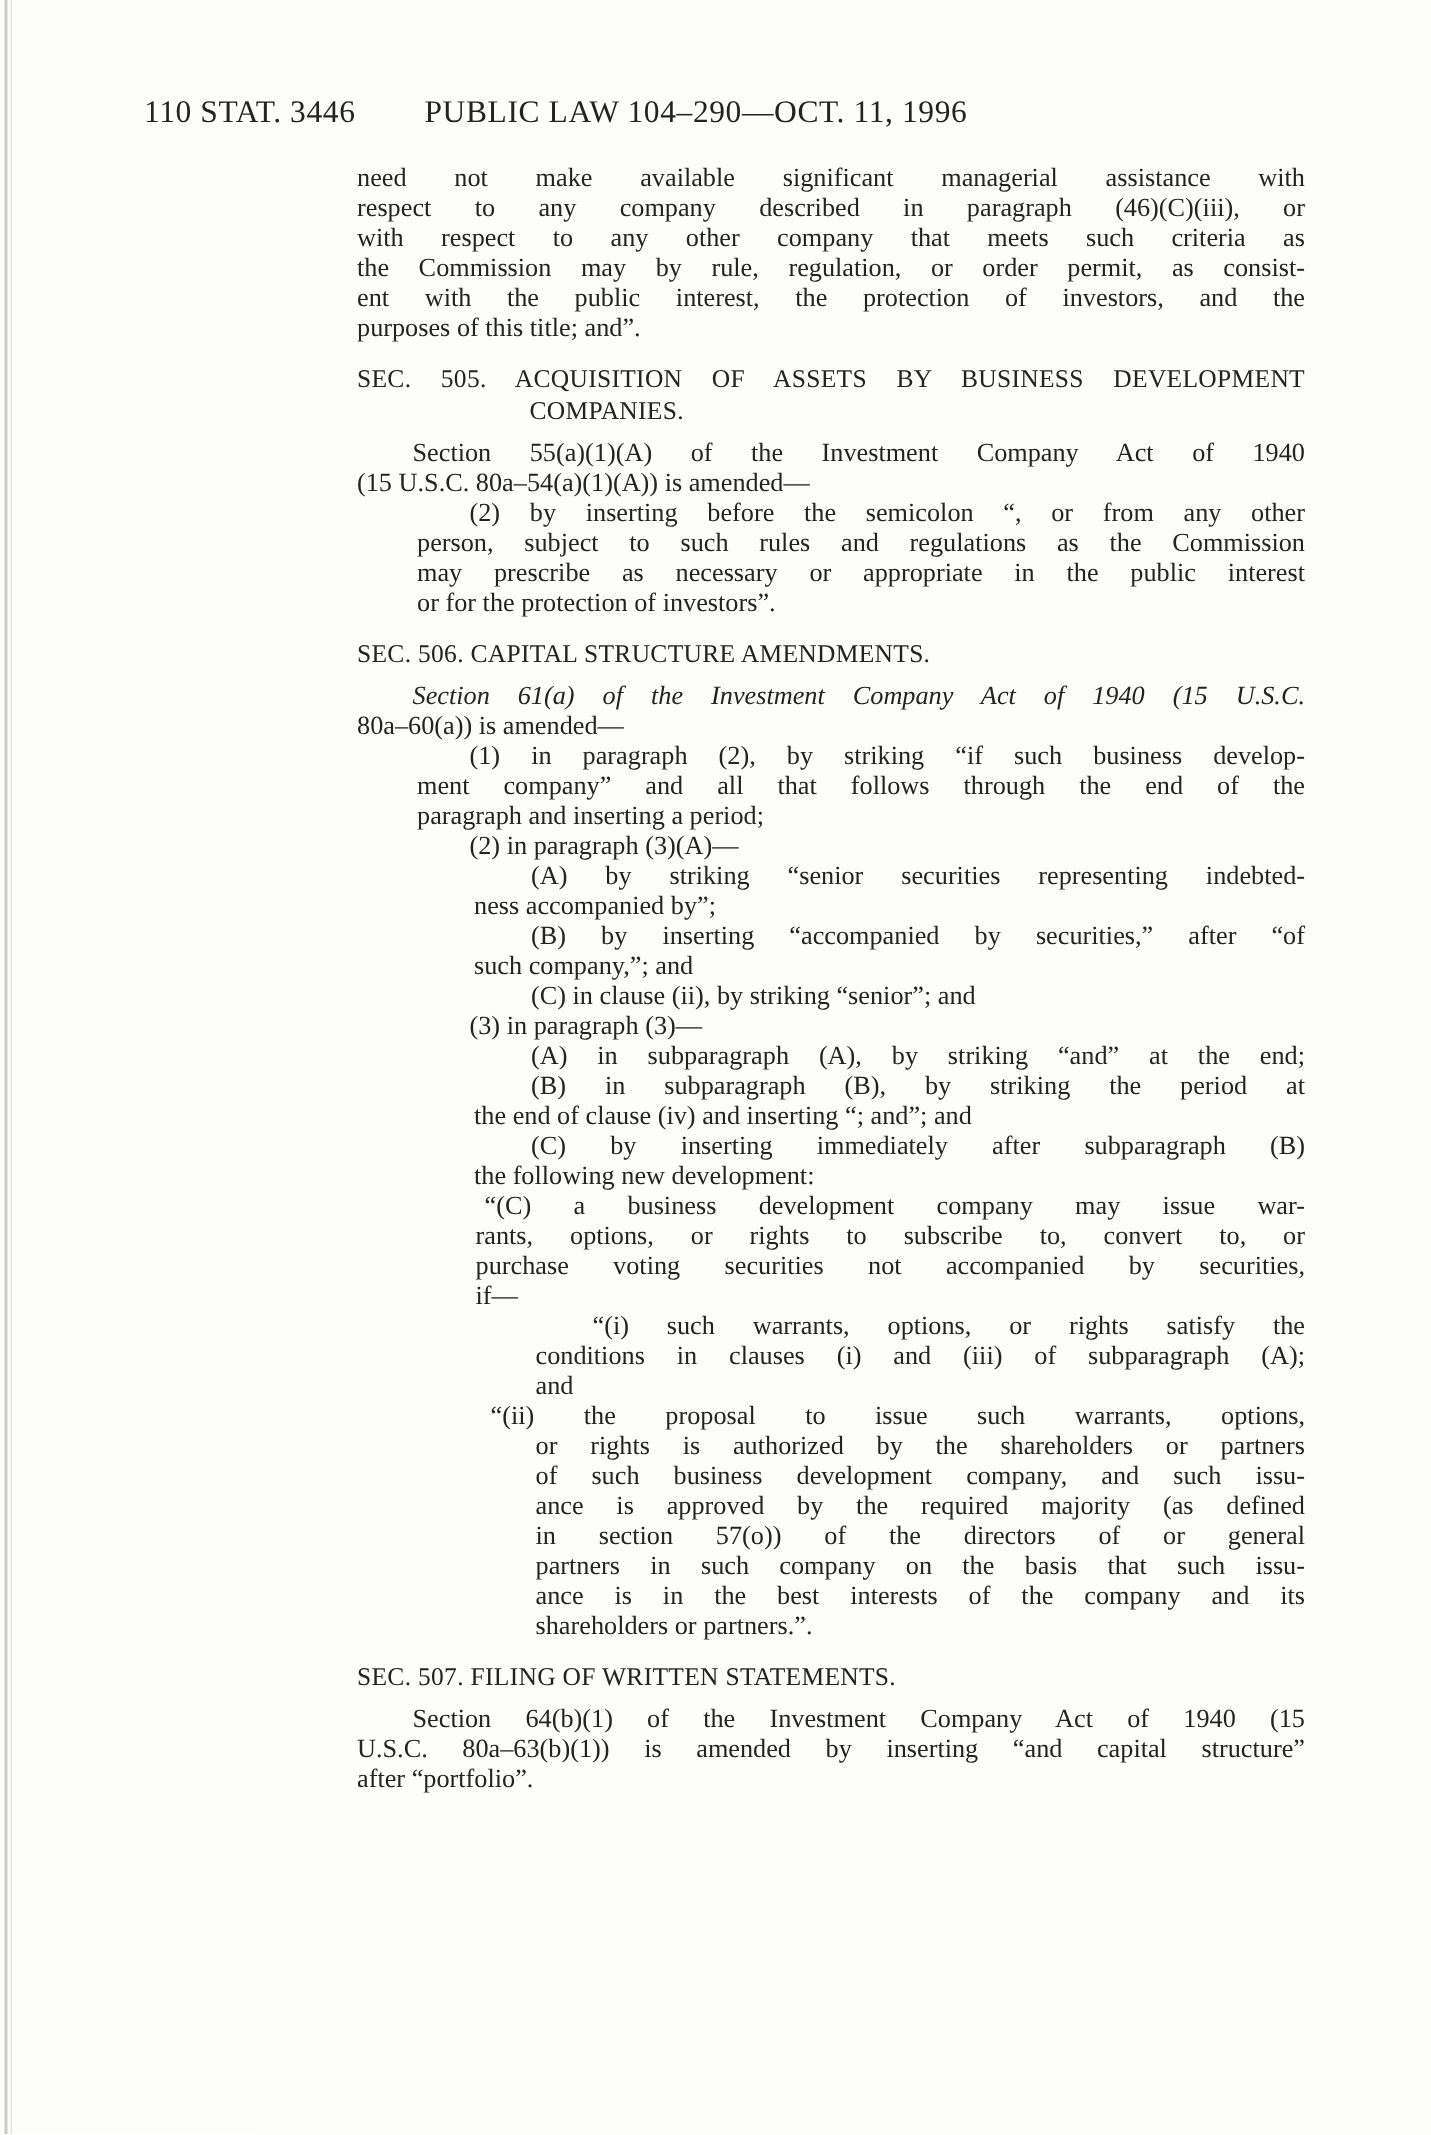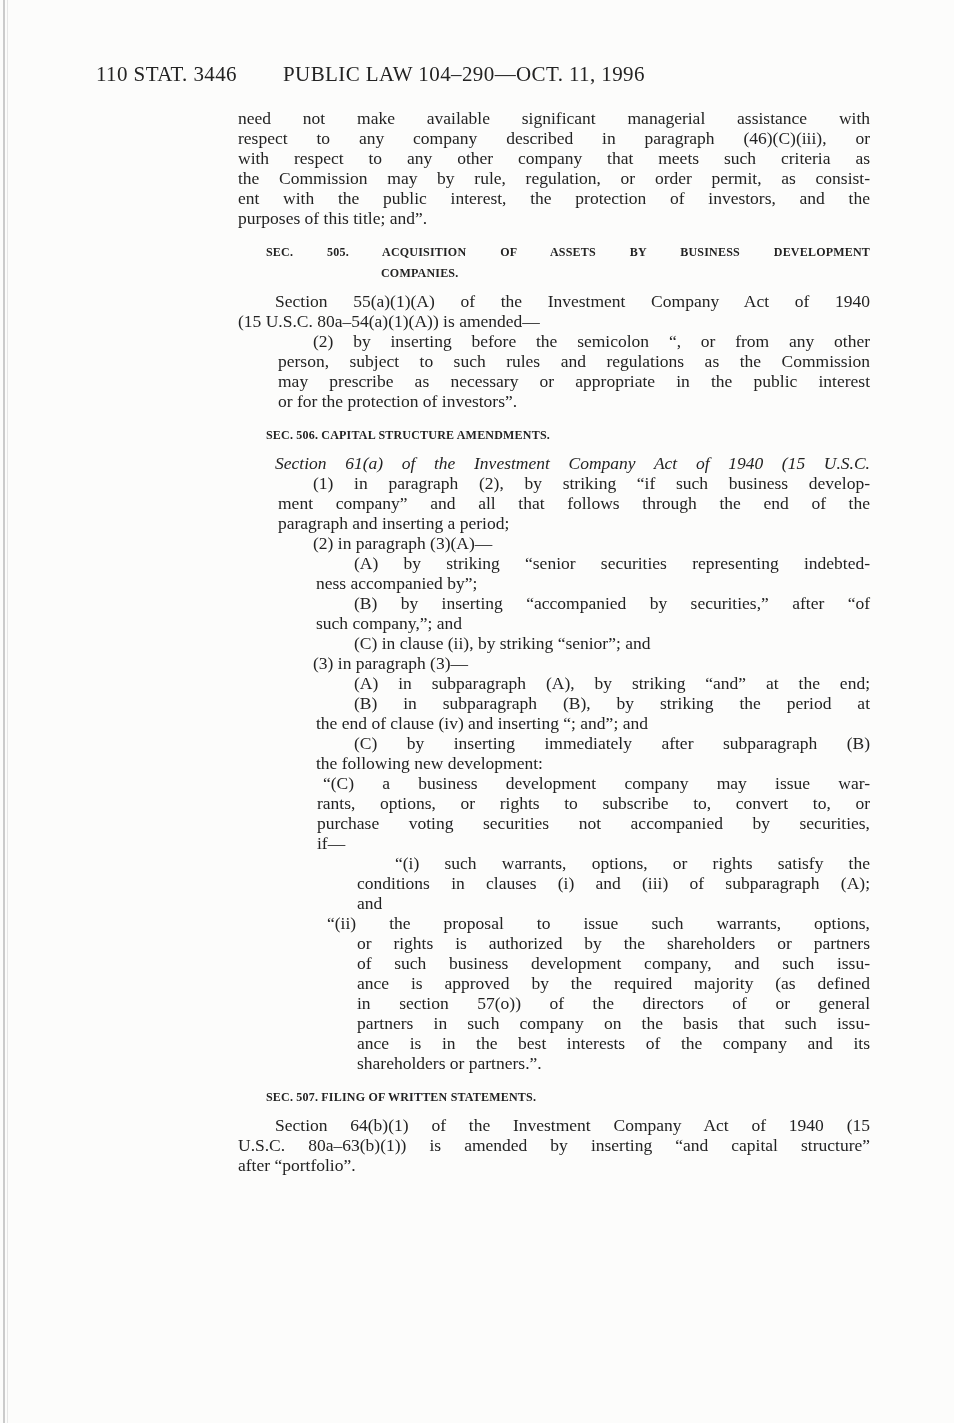--- a/index.html
+++ b/index.html
@@ -59,26 +59,25 @@
   .block { margin: 0; }
   .line {
     line-height: 20px;
     white-space: normal;
   }
   .just {
     text-align: justify;
     text-align-last: justify;
   }
   .h {
-    font-weight: 700;
-    font-size: 12px;
+    font-weight: 400;
+    font-size: 17px;
     margin-top: 14px;
     margin-bottom: 7px;
     letter-spacing: 0.2px;
-    margin-left: 28px;
   }
   .h .line { line-height: 21px; }
 </style>
 </head>
 <body>
 
 <div class="page">
   <div class="scan-edge-a"></div>
   <div class="scan-edge-b"></div>
 
@@ -108,20 +107,21 @@
         <div class="line just" style="margin-left: 75px;">(2) by inserting before the semicolon “, or from any other</div>
         <div class="line just" style="margin-left: 40px;">person, subject to such rules and regulations as the Commission</div>
         <div class="line just" style="margin-left: 40px;">may prescribe as necessary or appropriate in the public interest</div>
         <div class="line" style="margin-left: 40px;">or for the protection of investors”.</div>
       </div>
       <div class="block h">
         <div class="line" style="margin-left: 0px;">SEC. 506. CAPITAL STRUCTURE AMENDMENTS.</div>
       </div>
       <div class="block p">
         <div class="line just" style="margin-left: 37px; font-style: italic;">Section 61(a) of the Investment Company Act of 1940 (15 U.S.C.</div>
+        <div class="line" style="margin-left: 0px;">80a–60(a)) is amended—</div>
       </div>
       <div class="block p">
         <div class="line just" style="margin-left: 75px;">(1) in paragraph (2), by striking “if such business develop-</div>
         <div class="line just" style="margin-left: 40px;">ment company” and all that follows through the end of the</div>
         <div class="line" style="margin-left: 40px;">paragraph and inserting a period;</div>
       </div>
       <div class="block p">
         <div class="line" style="margin-left: 75px;">(2) in paragraph (3)(A)—</div>
       </div>
       <div class="block p">

